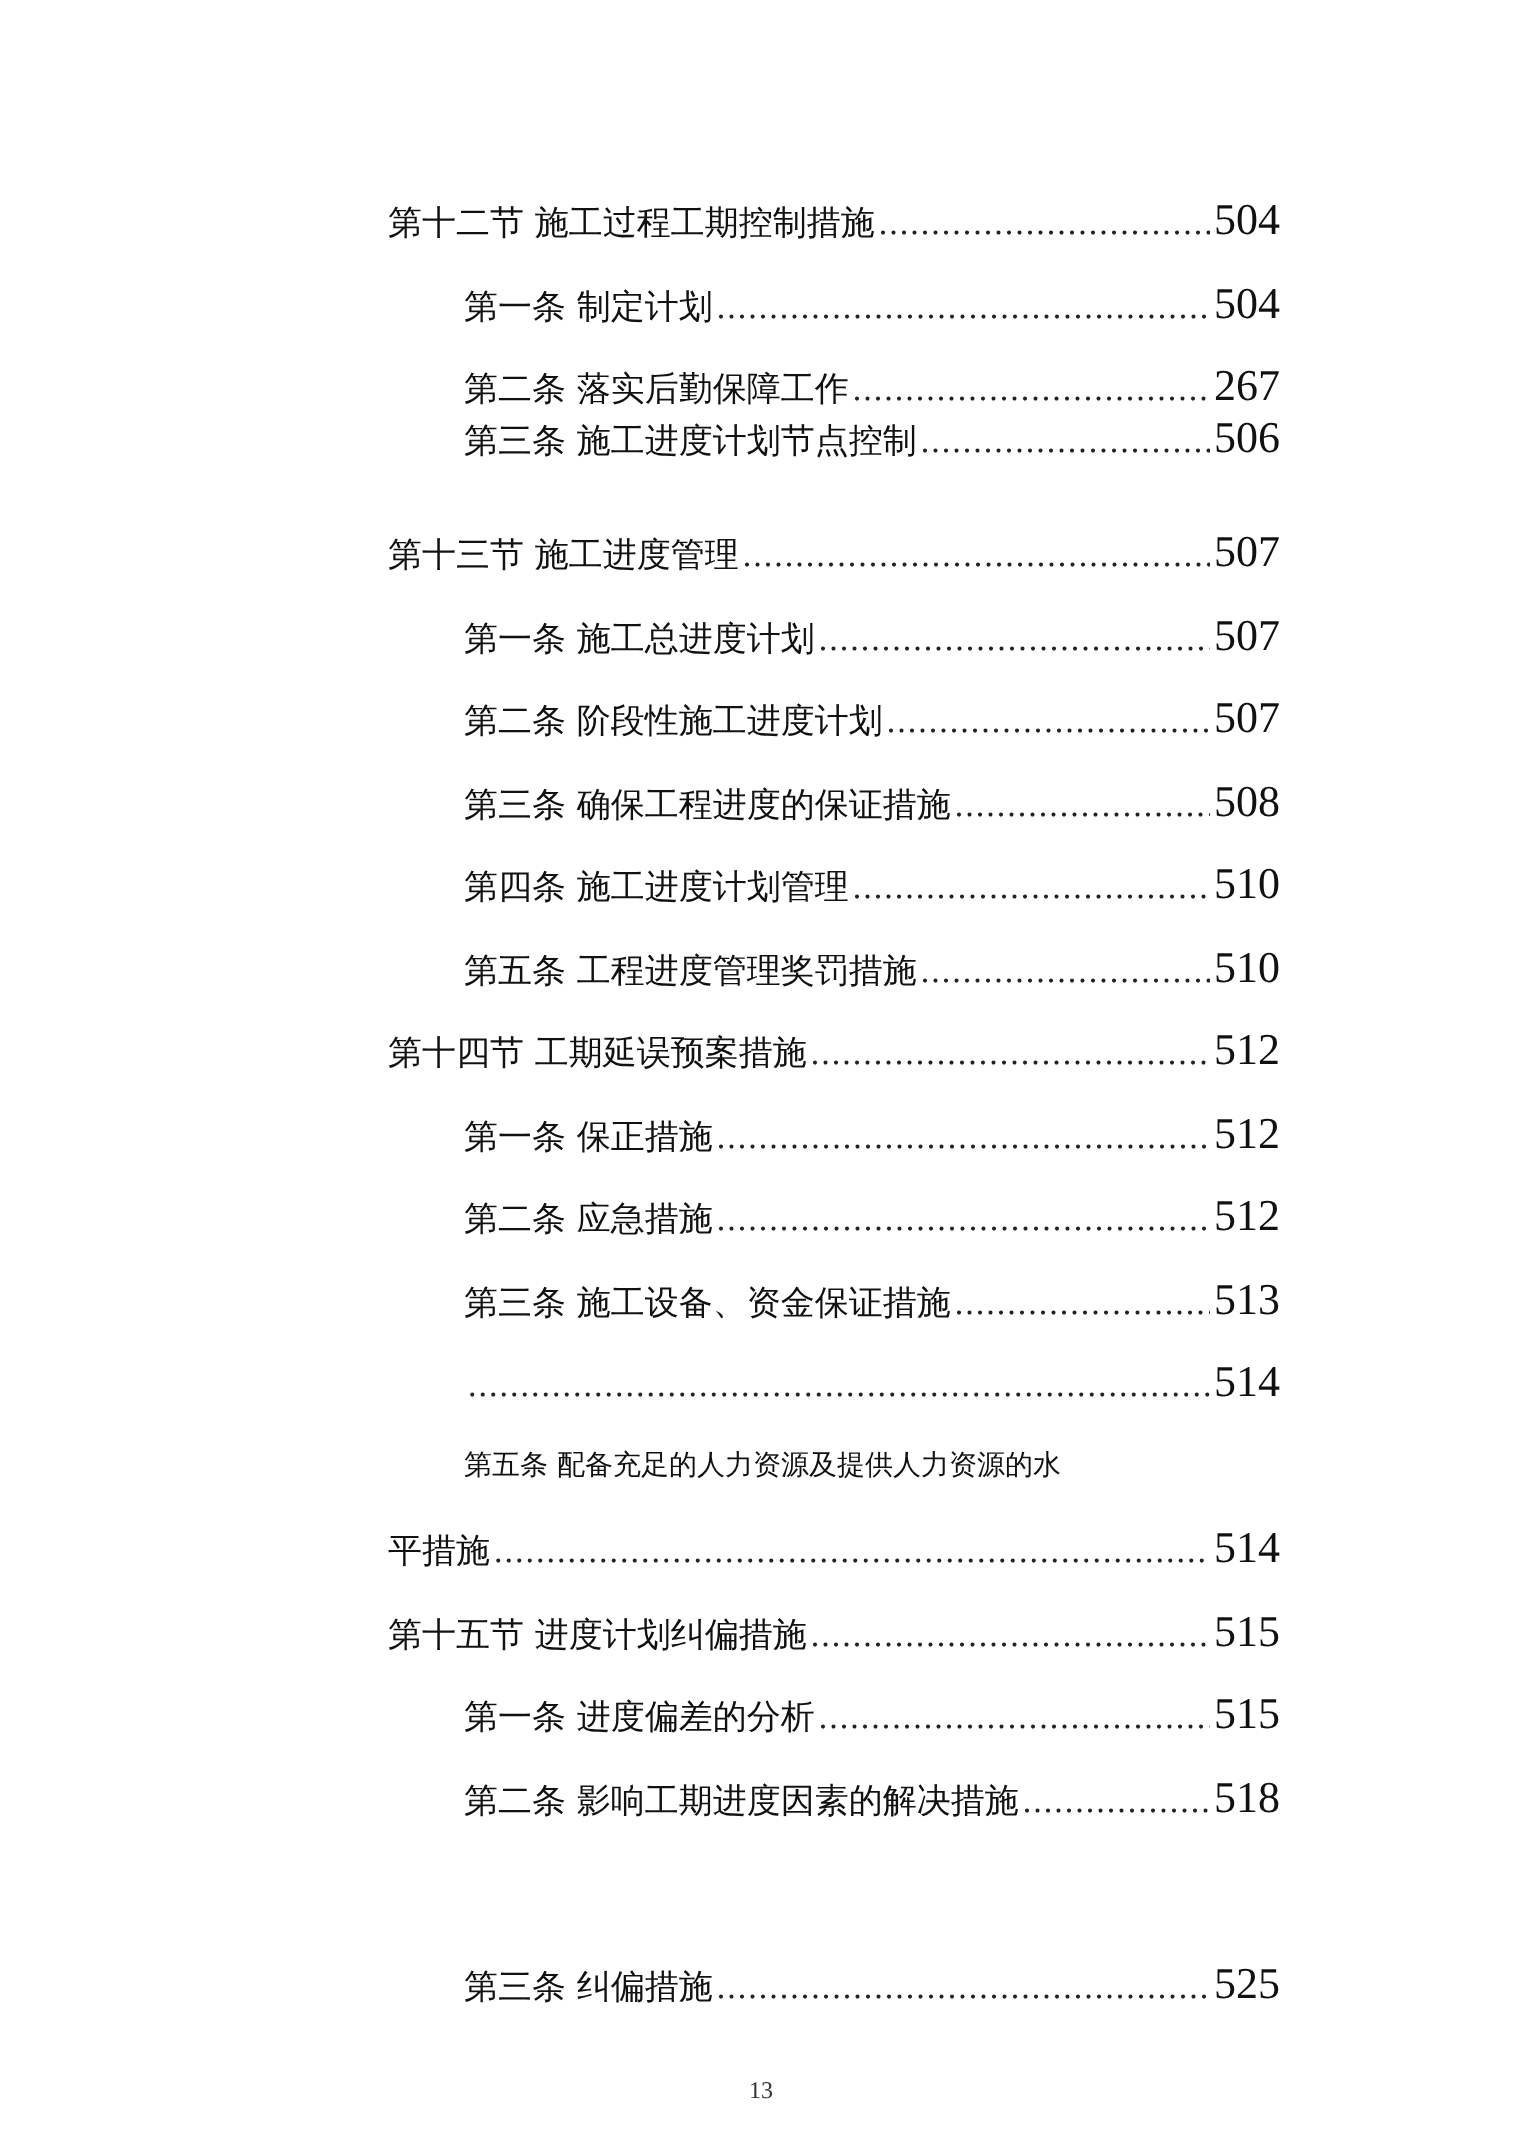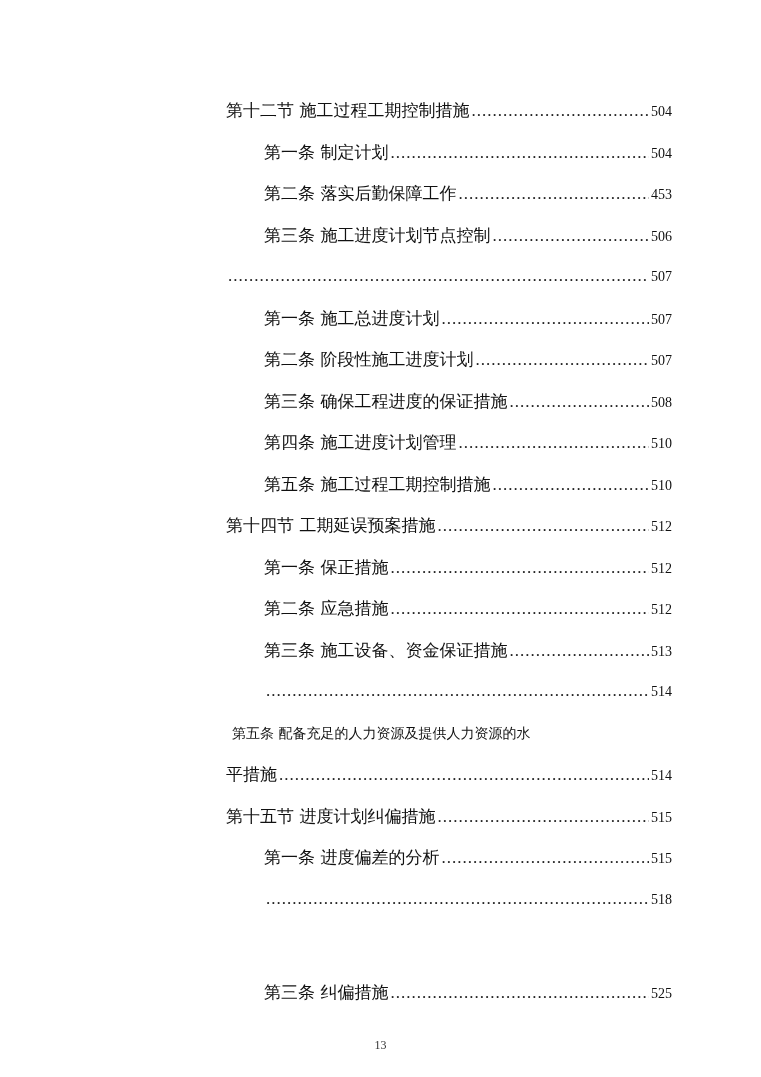--- a/index.html
+++ b/index.html
@@ -1,25 +1,25 @@
 <!DOCTYPE html>
 <html><head>
   <meta charset="utf-8">
   <style>
     html, body { margin: 0; padding: 0; background: #ffffff; }
     body { width: 761px; height: 1077px; position: relative; overflow: hidden;
            font-family: "DejaVu Serif", "Liberation Serif", serif; color: #111; }
     .toc { position: absolute; left: 194px; top: 0; width: 446px; }
     .entry { position: absolute; left: 0; width: 446px; height: 24px; display: flex; align-items: baseline;
-             font-size: 17px; line-height: 24px; white-space: nowrap; margin-left: 32px; }
+             font-size: 17px; line-height: 24px; white-space: nowrap; }
     .entry.sub { left: 38px; width: 408px; }
     .entry .title { flex: 0 0 auto; }
     .entry .dots { flex: 1 1 auto; overflow: hidden; margin: 0 2px; font-family: "Liberation Serif", serif; letter-spacing: 1px; color: #222; }
     .entry .dots::before { content: "....................................................................................................................................................................................................."; }
-    .entry .page { flex: 0 0 auto; font-family: "Liberation Serif", serif; font-size: 14px; }
+    .entry .page { flex: 0 0 auto; font-family: "Liberation Serif", serif; font-size: 22px; }
     .wrap-line { position: absolute; left: 38px; width: 408px; font-size: 14px; line-height: 24px; white-space: nowrap; }
     .page-number { position: absolute; left: 0; width: 761px; top: 1038px; text-align: center;
                    font-family: "Liberation Serif", serif; font-size: 12px; color: #333; }
   </style>
 </head>
 <body>
 
 <div class="toc">
   <div class="entry" style="top:98px">
     <span class="title">第十二节 施工过程工期控制措施</span>
@@ -27,28 +27,29 @@
     <span class="page">504</span>
   </div>
   <div class="entry sub" style="top:140px">
     <span class="title">第一条 制定计划</span>
     <span class="dots"></span>
     <span class="page">504</span>
   </div>
   <div class="entry sub" style="top:181px">
     <span class="title">第二条 落实后勤保障工作</span>
     <span class="dots"></span>
-    <span class="page">453</span>
+    <span class="page">267</span>
   </div>
-  <div class="entry sub" style="top:223px">
+  <div class="entry sub" style="top:207px">
     <span class="title">第三条 施工进度计划节点控制</span>
     <span class="dots"></span>
     <span class="page">506</span>
   </div>
   <div class="entry" style="top:264px">
+    <span class="title">第十三节 施工进度管理</span>
     <span class="dots"></span>
     <span class="page">507</span>
   </div>
   <div class="entry sub" style="top:306px">
     <span class="title">第一条 施工总进度计划</span>
     <span class="dots"></span>
     <span class="page">507</span>
   </div>
   <div class="entry sub" style="top:347px">
     <span class="title">第二条 阶段性施工进度计划</span>
@@ -59,21 +60,21 @@
     <span class="title">第三条 确保工程进度的保证措施</span>
     <span class="dots"></span>
     <span class="page">508</span>
   </div>
   <div class="entry sub" style="top:430px">
     <span class="title">第四条 施工进度计划管理</span>
     <span class="dots"></span>
     <span class="page">510</span>
   </div>
   <div class="entry sub" style="top:472px">
-    <span class="title">第五条 施工过程工期控制措施</span>
+    <span class="title">第五条 工程进度管理奖罚措施</span>
     <span class="dots"></span>
     <span class="page">510</span>
   </div>
   <div class="entry" style="top:513px">
     <span class="title">第十四节 工期延误预案措施</span>
     <span class="dots"></span>
     <span class="page">512</span>
   </div>
   <div class="entry sub" style="top:555px">
     <span class="title">第一条 保正措施</span>
@@ -104,20 +105,21 @@
     <span class="title">第十五节 进度计划纠偏措施</span>
     <span class="dots"></span>
     <span class="page">515</span>
   </div>
   <div class="entry sub" style="top:845px">
     <span class="title">第一条 进度偏差的分析</span>
     <span class="dots"></span>
     <span class="page">515</span>
   </div>
   <div class="entry sub" style="top:887px">
+    <span class="title">第二条 影响工期进度因素的解决措施</span>
     <span class="dots"></span>
     <span class="page">518</span>
   </div>
   <div class="entry sub" style="top:980px">
     <span class="title">第三条 纠偏措施</span>
     <span class="dots"></span>
     <span class="page">525</span>
   </div>
 </div>
 

